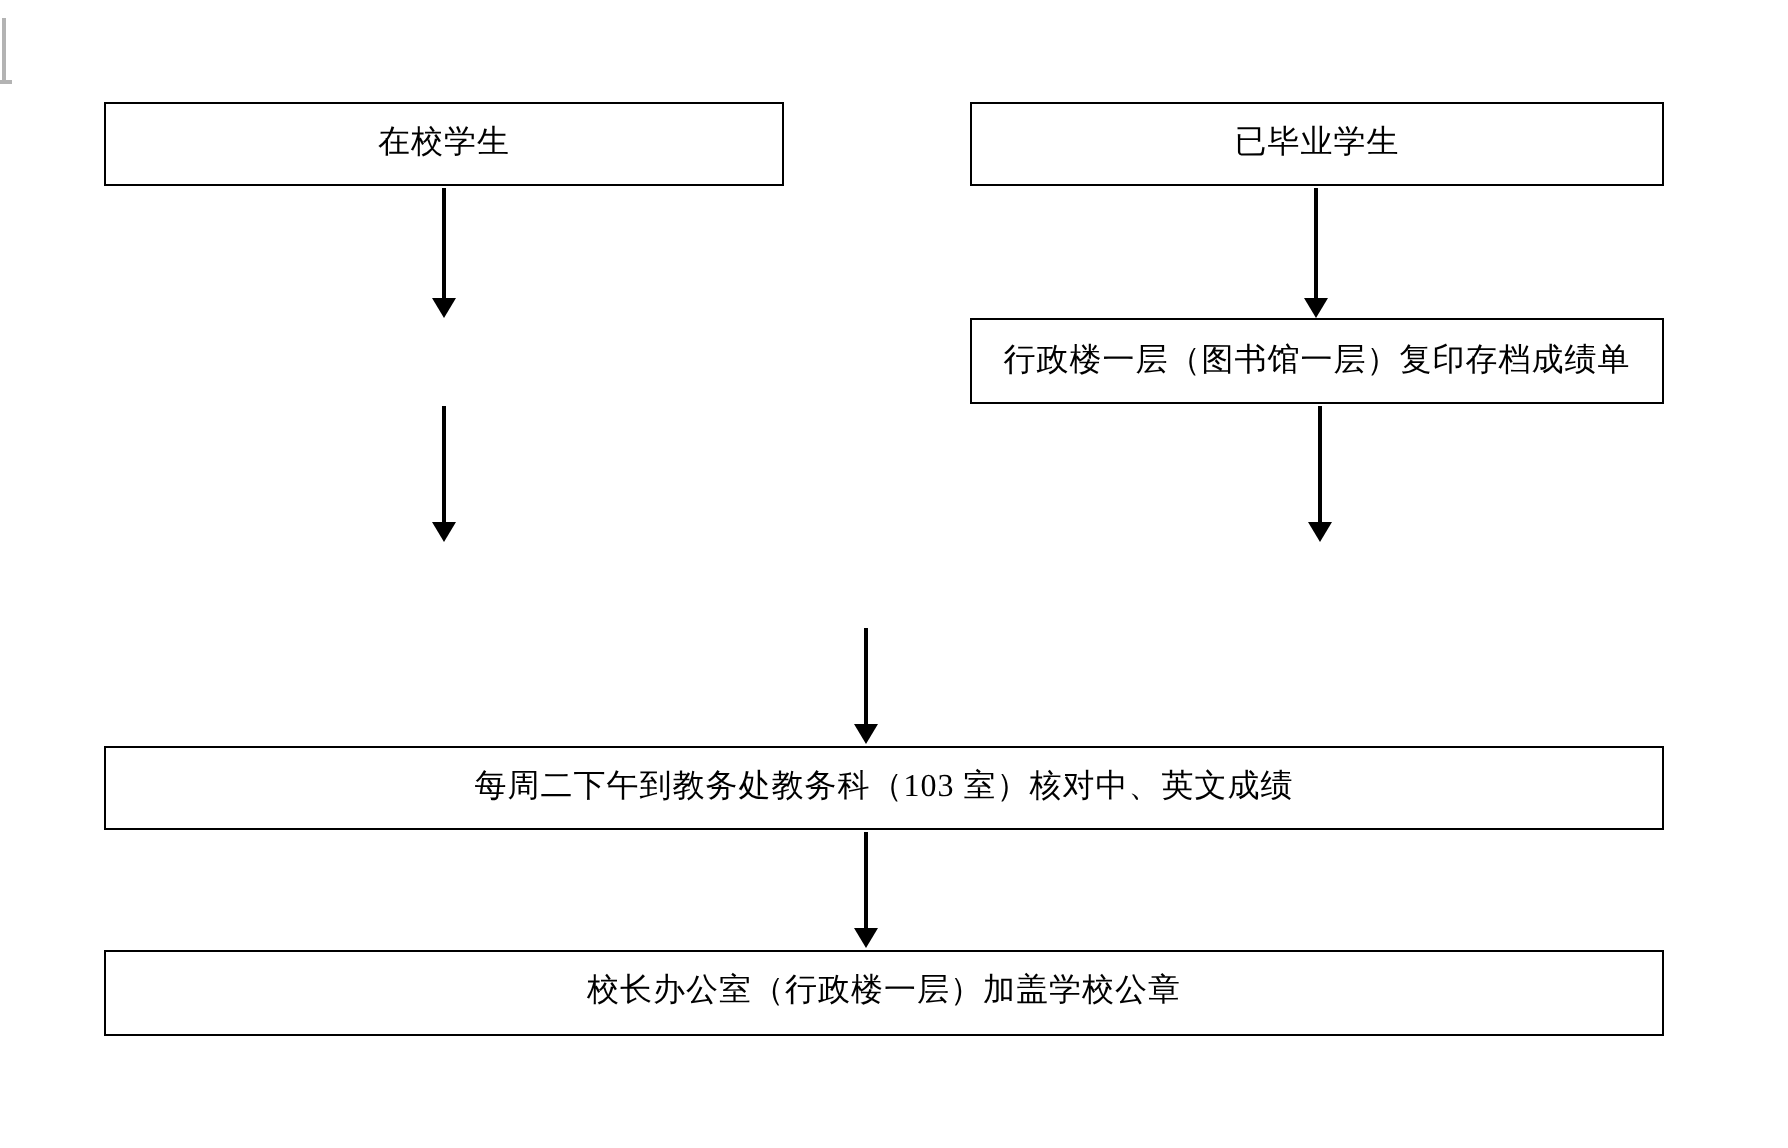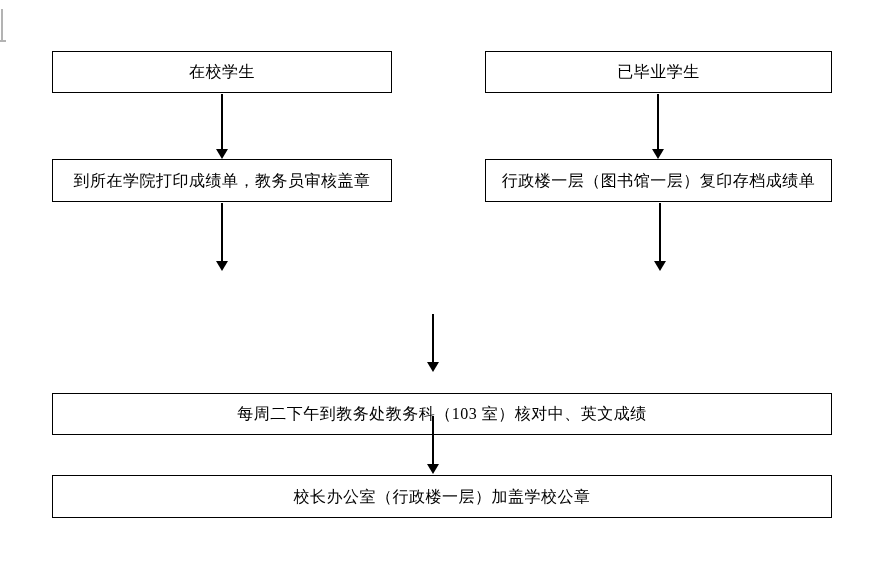--- a/index.html
+++ b/index.html
@@ -31,22 +31,22 @@
     white-space: nowrap;
   }
   
   #n-current   { left: 52px;  top: 51px;  width: 340px; height: 42px; }
   #n-graduated { left: 485px; top: 51px;  width: 347px; height: 42px; }
   
   #n-college   { left: 52px;  top: 159px; width: 340px; height: 43px; }
   #n-archive   { left: 485px; top: 159px; width: 347px; height: 43px; }
   
   #n-make      { left: 52px;  top: 272px; width: 780px; height: 41px; }
-  #n-verify    { left: 52px;  top: 373px; width: 780px; height: 42px; margin-top: 20px; }
-  #n-seal      { left: 52px;  top: 475px; width: 780px; height: 43px; }
+  #n-verify    { left: 52px;  top: 373px; width: 780px; height: 42px; }
+  #n-seal      { left: 52px;  top: 475px; width: 780px; height: 43px; font-family: Liberation Mono, monospace; }
 
   .arrow {
     position: absolute;
     width: 12px;
     display: flex;
     flex-direction: column;
     align-items: center;
   }
   .arrow .shaft {
     width: 2px;
@@ -105,23 +105,20 @@
   <div class="arrow" id="a1">
     <span class="shaft"></span>
     <span class="head"></span>
   </div>
 
   <div class="arrow" id="a2">
     <span class="shaft"></span>
     <span class="head"></span>
   </div>
 
-  <div class="node" id="n-college">
-    <span>到所在学院打印成绩单，教务员审核盖章</span>
-  </div>
 
   <div class="node" id="n-archive">
     <span>行政楼一层（图书馆一层）复印存档成绩单</span>
   </div>
 
   <div class="arrow" id="a3">
     <span class="shaft"></span>
     <span class="head"></span>
   </div>
 

